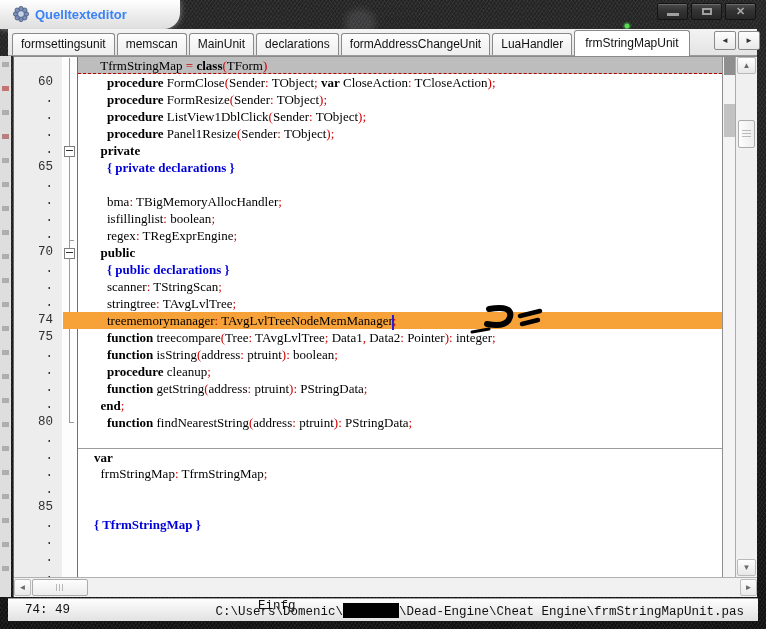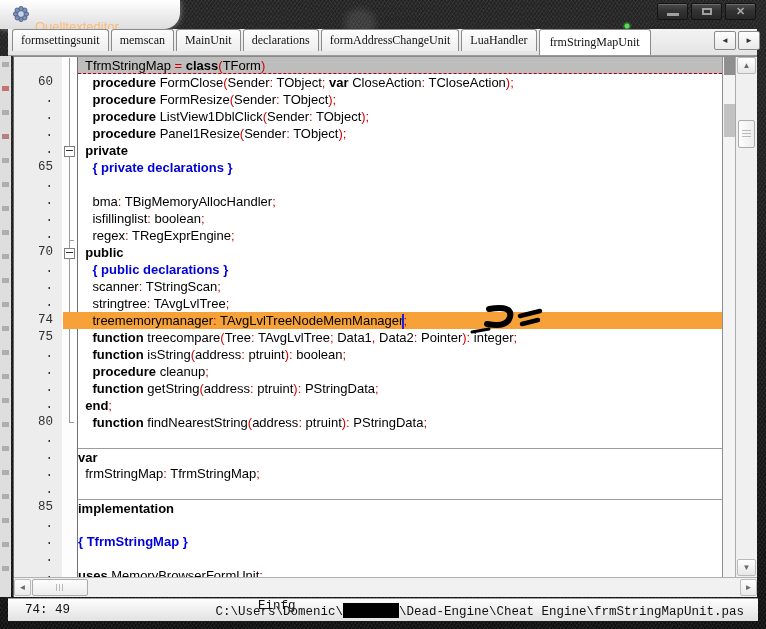--- a/index.html
+++ b/index.html
@@ -11,35 +11,35 @@
       radial-gradient(circle at 627px 26px, rgba(90,230,90,.95) 0 2px, rgba(60,180,60,.4) 3px, transparent 5px),
       radial-gradient(circle at 360px 24px, rgba(200,200,210,.14) 0 10px, transparent 20px),
       repeating-linear-gradient(125deg, rgba(255,255,255,.055) 0 1px, transparent 1px 3px),
       repeating-linear-gradient(55deg, rgba(255,255,255,.045) 0 1px, transparent 1px 3px),
       linear-gradient(#242424,#101010);
   }
   
   .title-sheen{position:absolute;left:0;top:0;width:180px;height:29px;
     background:linear-gradient(#ffffff,#ececec 55%,#dedede);
     border-radius:0 0 16px 0;box-shadow:0 0 6px rgba(255,255,255,.45);}
-  .title-text{position:absolute;left:35px;top:19px;font-size:13px;color:#fdba74;}
+  .title-text{position:absolute;left:35px;top:7px;font-size:13px;color:#3b82f6;font-weight:bold;}
   .win-icon{position:absolute;left:13px;top:6px;width:16px;height:16px;}
   .winbtns{position:absolute;top:3px;right:10px;display:flex;gap:3px;}
   .wbtn{width:31px;height:17px;border:1px solid #141414;border-radius:2px;
     background:linear-gradient(#4c4c4c,#333 45%,#272727);
     box-shadow:inset 0 1px 0 rgba(255,255,255,.18);
     display:flex;align-items:center;justify-content:center;box-sizing:border-box;}
   .wbtn .mingl{width:12px;height:3px;background:#9f9f9f;margin-top:6px;}
   .wbtn .maxgl{width:10px;height:7px;border:2px solid #9f9f9f;box-sizing:border-box;}
   .wbtn .closegl{color:#a7a7a7;font-size:11px;font-weight:bold;line-height:1;}
   
   .tabbar{position:absolute;left:8px;top:29px;width:749px;height:27px;
     background:linear-gradient(#f3f3f3,#e4e4e4);
     border-bottom:1px solid #9a9a9a;box-sizing:border-box;
-    display:flex;align-items:flex-start;padding-left:4px;font-family:Liberation Serif, serif;}
+    display:flex;align-items:flex-end;padding-left:4px;}
   .tab{height:22px;line-height:21px;padding:0 8px;margin-right:2px;
     font-size:12px;color:#111;white-space:nowrap;
     border:1px solid #8a8a8a;border-bottom:none;border-radius:3px 3px 0 0;
     background:linear-gradient(#fdfdfd,#eeeeee);box-sizing:border-box;}
   .tab.active{height:26px;line-height:25px;background:#fff;margin-bottom:-1px;
     position:relative;z-index:2;padding:0 10px;}
   .tab-arrow{position:absolute;top:31px;width:22px;height:19px;
     border:1px solid #8a8a8a;border-radius:2px;background:linear-gradient(#fdfdfd,#e9e9e9);
     font-size:8px;color:#333;text-align:center;line-height:18px;box-sizing:border-box;}
   
@@ -53,22 +53,22 @@
   .gutter{position:absolute;left:0;top:0;width:48px;height:520px;background:#ededed;overflow:hidden;}
   .gcell{height:17px;line-height:17px;text-align:right;padding-right:9px;box-sizing:border-box;
     font-family:"Liberation Mono",monospace;font-size:12.5px;color:#303030;}
   .fold{position:absolute;left:48px;top:0;width:15px;height:520px;background:#fdfdfd;}
   .fold-line{position:absolute;left:7px;top:1px;width:1px;height:365px;background:#9a9a9a;}
   .foldbox{position:absolute;left:2px;width:9px;height:9px;background:#fff;border:1px solid #7e7e7e;}
   .foldbox::after{content:"";position:absolute;left:1px;right:1px;top:3px;height:1px;background:#303030;}
   .ftick{position:absolute;left:8px;width:4px;height:1px;background:#9a9a9a;}
   .gsep{position:absolute;left:63px;top:0;width:1px;height:520px;background:#707070;}
   .code{position:absolute;left:64px;top:0;width:644px;height:520px;overflow:hidden;background:#fff;z-index:1;}
-  .crow{height:17px;line-height:17px;white-space:pre;box-sizing:border-box;padding-left:0;
-    font-family:Liberation Sans, sans-serif;font-size:13px;}
+  .crow{height:17px;line-height:17px;white-space:pre;box-sizing:border-box;padding-left:16px;
+    font-family:Liberation Serif, serif;font-size:13px;}
   .sg-k{font-weight:bold;color:#000;}
   .sg-i{color:#000;}
   .sg-p{color:var(--symbol-red,#d00000);}
   .sg-c{font-weight:bold;color:var(--comment-blue,#0000d8);}
   .hl-class{background:var(--class-bg,#bdbdbd);border-bottom:1px dashed #b00000;}
   .hl-cur{background:var(--cur-bg,#f7a239);}
   .divided{border-top:1px solid #9c9c9c;}
   .caret{display:inline-block;width:2px;height:15px;margin:0 -1px;vertical-align:middle;
     background:var(--caret-blue,#2020e0);}
   .orange-band{position:absolute;left:49px;top:255px;width:659px;height:17px;
@@ -237,25 +237,23 @@
       <div class="crow"><span class="sg-i">    </span><span class="sg-k">function</span><span class="sg-i"> treecompare</span><span class="sg-p">(</span><span class="sg-i">Tree</span><span class="sg-p">:</span><span class="sg-i"> TAvgLvlTree</span><span class="sg-p">;</span><span class="sg-i"> Data1</span><span class="sg-p">,</span><span class="sg-i"> Data2</span><span class="sg-p">:</span><span class="sg-i"> Pointer</span><span class="sg-p">):</span><span class="sg-i"> integer</span><span class="sg-p">;</span></div>
       <div class="crow"><span class="sg-i">    </span><span class="sg-k">function</span><span class="sg-i"> isString</span><span class="sg-p">(</span><span class="sg-i">address</span><span class="sg-p">:</span><span class="sg-i"> ptruint</span><span class="sg-p">):</span><span class="sg-i"> boolean</span><span class="sg-p">;</span></div>
       <div class="crow"><span class="sg-i">    </span><span class="sg-k">procedure</span><span class="sg-i"> cleanup</span><span class="sg-p">;</span></div>
       <div class="crow"><span class="sg-i">    </span><span class="sg-k">function</span><span class="sg-i"> getString</span><span class="sg-p">(</span><span class="sg-i">address</span><span class="sg-p">:</span><span class="sg-i"> ptruint</span><span class="sg-p">):</span><span class="sg-i"> PStringData</span><span class="sg-p">;</span></div>
       <div class="crow"><span class="sg-i">  </span><span class="sg-k">end</span><span class="sg-p">;</span></div>
       <div class="crow"><span class="sg-i">    </span><span class="sg-k">function</span><span class="sg-i"> findNearestString</span><span class="sg-p">(</span><span class="sg-i">address</span><span class="sg-p">:</span><span class="sg-i"> ptruint</span><span class="sg-p">):</span><span class="sg-i"> PStringData</span><span class="sg-p">;</span></div>
       <div class="crow"></div>
       <div class="crow divided"><span class="sg-k">var</span></div>
       <div class="crow"><span class="sg-i">  frmStringMap</span><span class="sg-p">:</span><span class="sg-i"> TfrmStringMap</span><span class="sg-p">;</span></div>
       <div class="crow"></div>
-      <div class="crow divided"><span class="sg-k">implementation</span></div>
       <div class="crow"></div>
       <div class="crow"><span class="sg-c">{ TfrmStringMap }</span></div>
       <div class="crow"></div>
-      <div class="crow"><span class="sg-k">uses</span><span class="sg-i"> MemoryBrowserFormUnit</span><span class="sg-p">;</span></div>
     </div>
   <div class="strip">
     <div class="blk1"></div>
     <div class="blk2"></div>
   </div>
   <div class="vscroll">
     <div class="sb-btn" style="top:0;"><span>▲</span></div>
     <div class="vthumb">
         <div class="grip"></div>
       </div>

